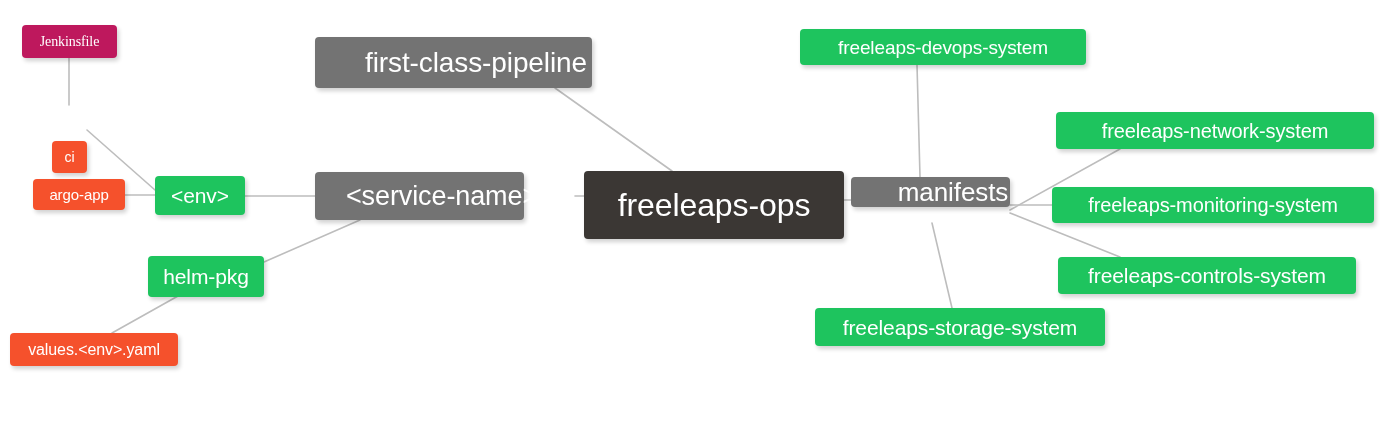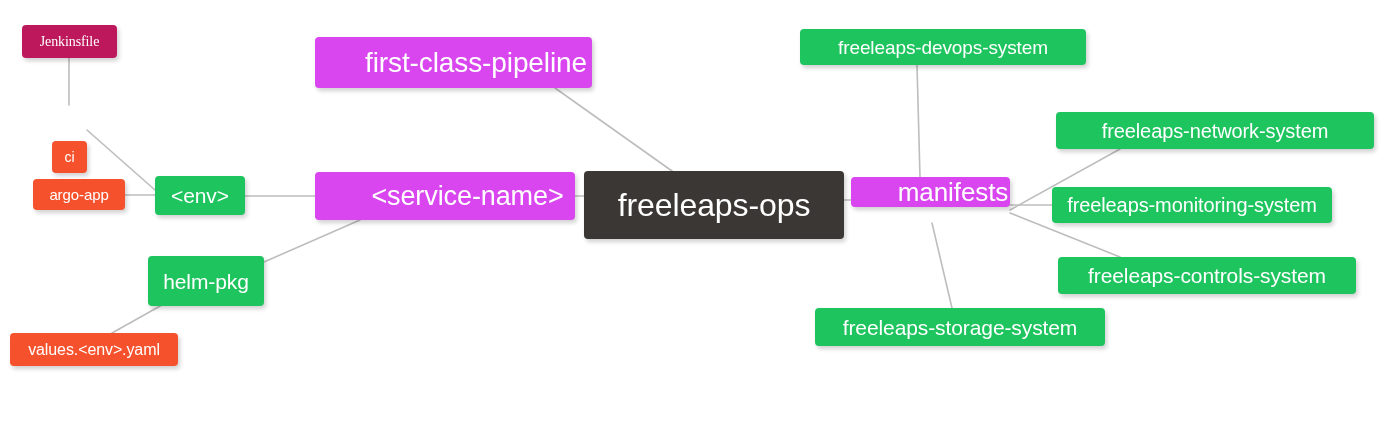--- a/index.html
+++ b/index.html
@@ -39,21 +39,21 @@
     box-shadow: 2px 3px 4px rgba(0,0,0,0.18);
     letter-spacing: -0.1px;
     z-index: 2;
   }
   .node-label {
     display: block;
     color: #ffffff;
   }
   
   .c-dark   { background: #3b3734; }
-  .c-blue   { background: #d946ef; padding-left: 45px; }
+  .c-blue   { background: #737373; padding-left: 45px; }
   .c-green  { background: #1ec45e; }
   .c-orange { background: #be185d; font-family: Liberation Serif, serif; }
   .c-red    { background: #f5512c; }
 </style>
 </head>
 <body>
 
 <div id="canvas">
   <svg id="edges" viewBox="0 0 1390 421" width="1390" height="421" xmlns="http://www.w3.org/2000/svg">
       <line x1="69" y1="58" x2="69" y2="105" stroke="#bdbdbd" stroke-width="1.6" stroke-linecap="round"></line>
@@ -77,45 +77,45 @@
       </div>
       <div class="node c-red" style="left: 52px; top: 105px; width: 35px; height: 32px; margin-top: 36px;">
         <span class="node-label" style="font-size: 14px;">ci</span>
       </div>
       <div class="node c-red" style="left: 33px; top: 179px; width: 92px; height: 31px;">
         <span class="node-label" style="font-size: 15px;">argo-app</span>
       </div>
       <div class="node c-green" style="left: 155px; top: 176px; width: 90px; height: 39px;">
         <span class="node-label" style="font-size: 21px;">&lt;env&gt;</span>
       </div>
-      <div class="node c-green" style="left: 148px; top: 256px; width: 116px; height: 50px;">
+      <div class="node c-green" style="left: 148px; top: 256px; width: 116px; height: 41px;">
         <span class="node-label" style="font-size: 21px;">helm-pkg</span>
       </div>
       <div class="node c-red" style="left: 10px; top: 333px; width: 168px; height: 33px; justify-content: center;">
         <span class="node-label" style="font-size: 16px;">values.&lt;env&gt;.yaml</span>
       </div>
       <div class="node c-blue" style="left: 315px; top: 37px; width: 277px; height: 51px;">
         <span class="node-label" style="font-size: 28px;">first-class-pipeline</span>
       </div>
-      <div class="node c-blue" style="left: 315px; top: 172px; width: 260px; height: 48px;">
+      <div class="node c-blue" style="left: 315px; top: 172px; width: 209px; height: 48px;">
         <span class="node-label" style="font-size: 27px;">&lt;service-name&gt;</span>
       </div>
       <div class="node c-dark" style="left: 584px; top: 171px; width: 260px; height: 68px; text-align: right;">
         <span class="node-label" style="font-size: 32px;">freeleaps-ops</span>
       </div>
       <div class="node c-blue" style="left: 851px; top: 177px; width: 159px; height: 30px;">
         <span class="node-label" style="font-size: 26px;">manifests</span>
       </div>
       <div class="node c-green" style="left: 800px; top: 29px; width: 286px; height: 36px;">
         <span class="node-label" style="font-size: 19px;">freeleaps-devops-system</span>
       </div>
       <div class="node c-green" style="left: 1056px; top: 112px; width: 318px; height: 37px;">
         <span class="node-label" style="font-size: 20px;">freeleaps-network-system</span>
       </div>
-      <div class="node c-green" style="left: 1052px; top: 187px; width: 280px; height: 36px; align-items: center;">
+      <div class="node c-green" style="left: 1052px; top: 187px; width: 322px; height: 36px; align-items: center;">
         <span class="node-label" style="font-size: 20px;">freeleaps-monitoring-system</span>
       </div>
       <div class="node c-green" style="left: 1058px; top: 257px; width: 298px; height: 37px;">
         <span class="node-label" style="font-size: 21px;">freeleaps-controls-system</span>
       </div>
       <div class="node c-green" style="left: 815px; top: 308px; width: 290px; height: 38px;">
         <span class="node-label" style="font-size: 21px;">freeleaps-storage-system</span>
       </div>
     </div>
 </div>

